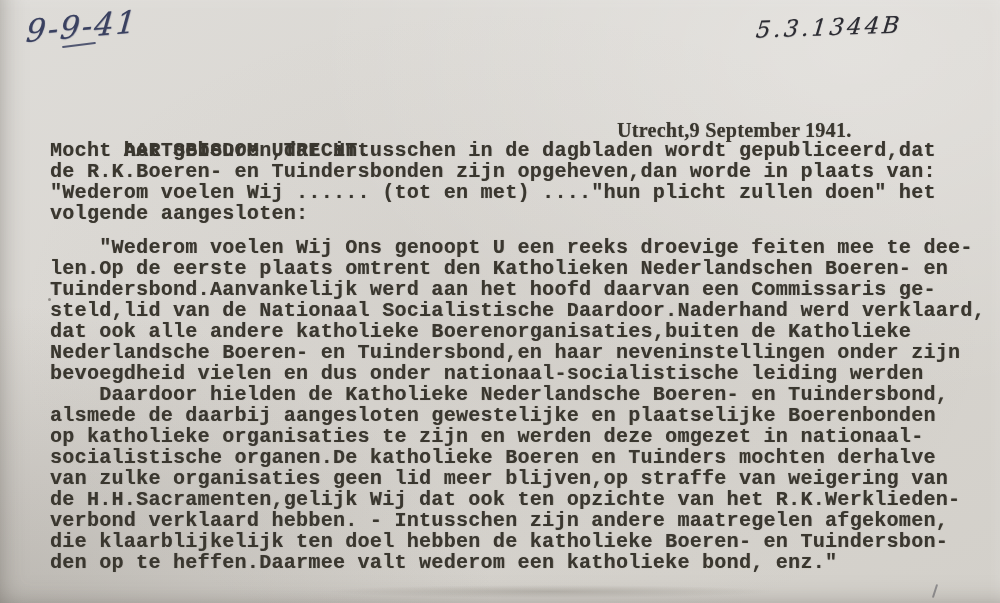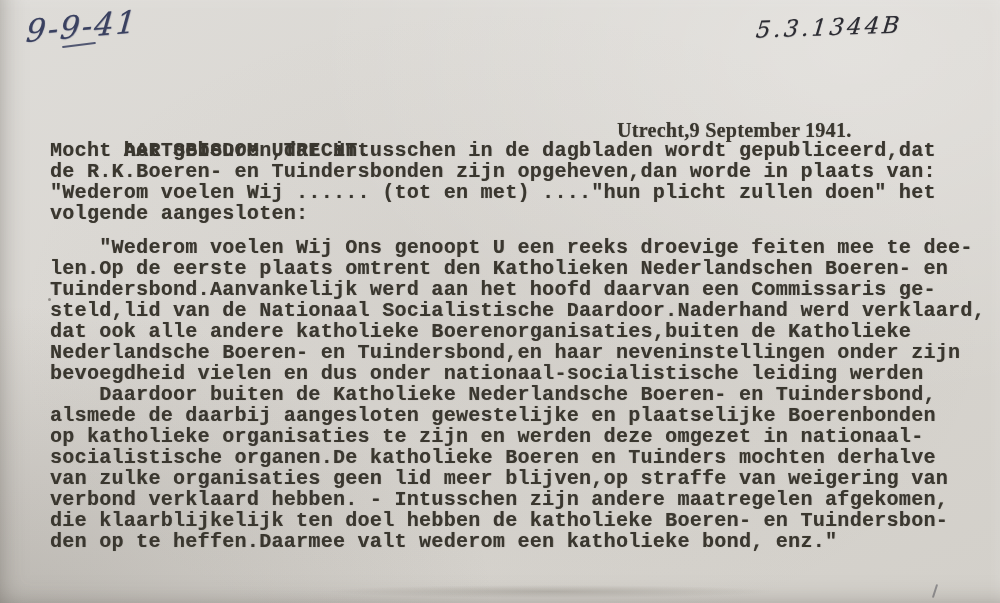--- a/index.html
+++ b/index.html
@@ -98,25 +98,26 @@
       <div class="tl">    "Wederom voelen Wij Ons genoopt U een reeks droevige feiten mee te dee-</div>
       <div class="tl">len.Op de eerste plaats omtrent den Katholieken Nederlandschen Boeren- en</div>
       <div class="tl">Tuindersbond.Aanvankelijk werd aan het hoofd daarvan een Commissaris ge-</div>
       <div class="tl">steld,lid van de Nationaal Socialistische Daardoor.Naderhand werd verklaard,</div>
       <div class="tl">dat ook alle andere katholieke Boerenorganisaties,buiten de Katholieke</div>
       <div class="tl">Nederlandsche Boeren- en Tuindersbond,en haar neveninstellingen onder zijn</div>
       <div class="tl">bevoegdheid vielen en dus onder nationaal-socialistische leiding werden</div>
     </div>
 
     <div>
-      <div class="tl">    Daardoor buiten de Katholieke Nederlandsche Boeren- en Tuindersbond,</div>
+      <div class="tl">    Daardoor hielden de Katholieke Nederlandsche Boeren- en Tuindersbond,</div>
       <div class="tl">alsmede de daarbij aangesloten gewestelijke en plaatselijke Boerenbonden</div>
       <div class="tl">op katholieke organisaties te zijn en werden deze omgezet in nationaal-</div>
       <div class="tl">socialistische organen.De katholieke Boeren en Tuinders mochten derhalve</div>
       <div class="tl">van zulke organisaties geen lid meer blijven,op straffe van weigering van</div>
+      <div class="tl">de H.H.Sacramenten,gelijk Wij dat ook ten opzichte van het R.K.Werklieden-</div>
       <div class="tl">verbond verklaard hebben. - Intusschen zijn andere maatregelen afgekomen,</div>
       <div class="tl">die klaarblijkelijk ten doel hebben de katholieke Boeren- en Tuindersbon-</div>
       <div class="tl">den op te heffen.Daarmee valt wederom een katholieke bond, enz."</div>
     </div>
 
   </div>
 
   <div class="smudge"></div>
   <div class="pen-tick"></div>
   <div class="speck"></div>

